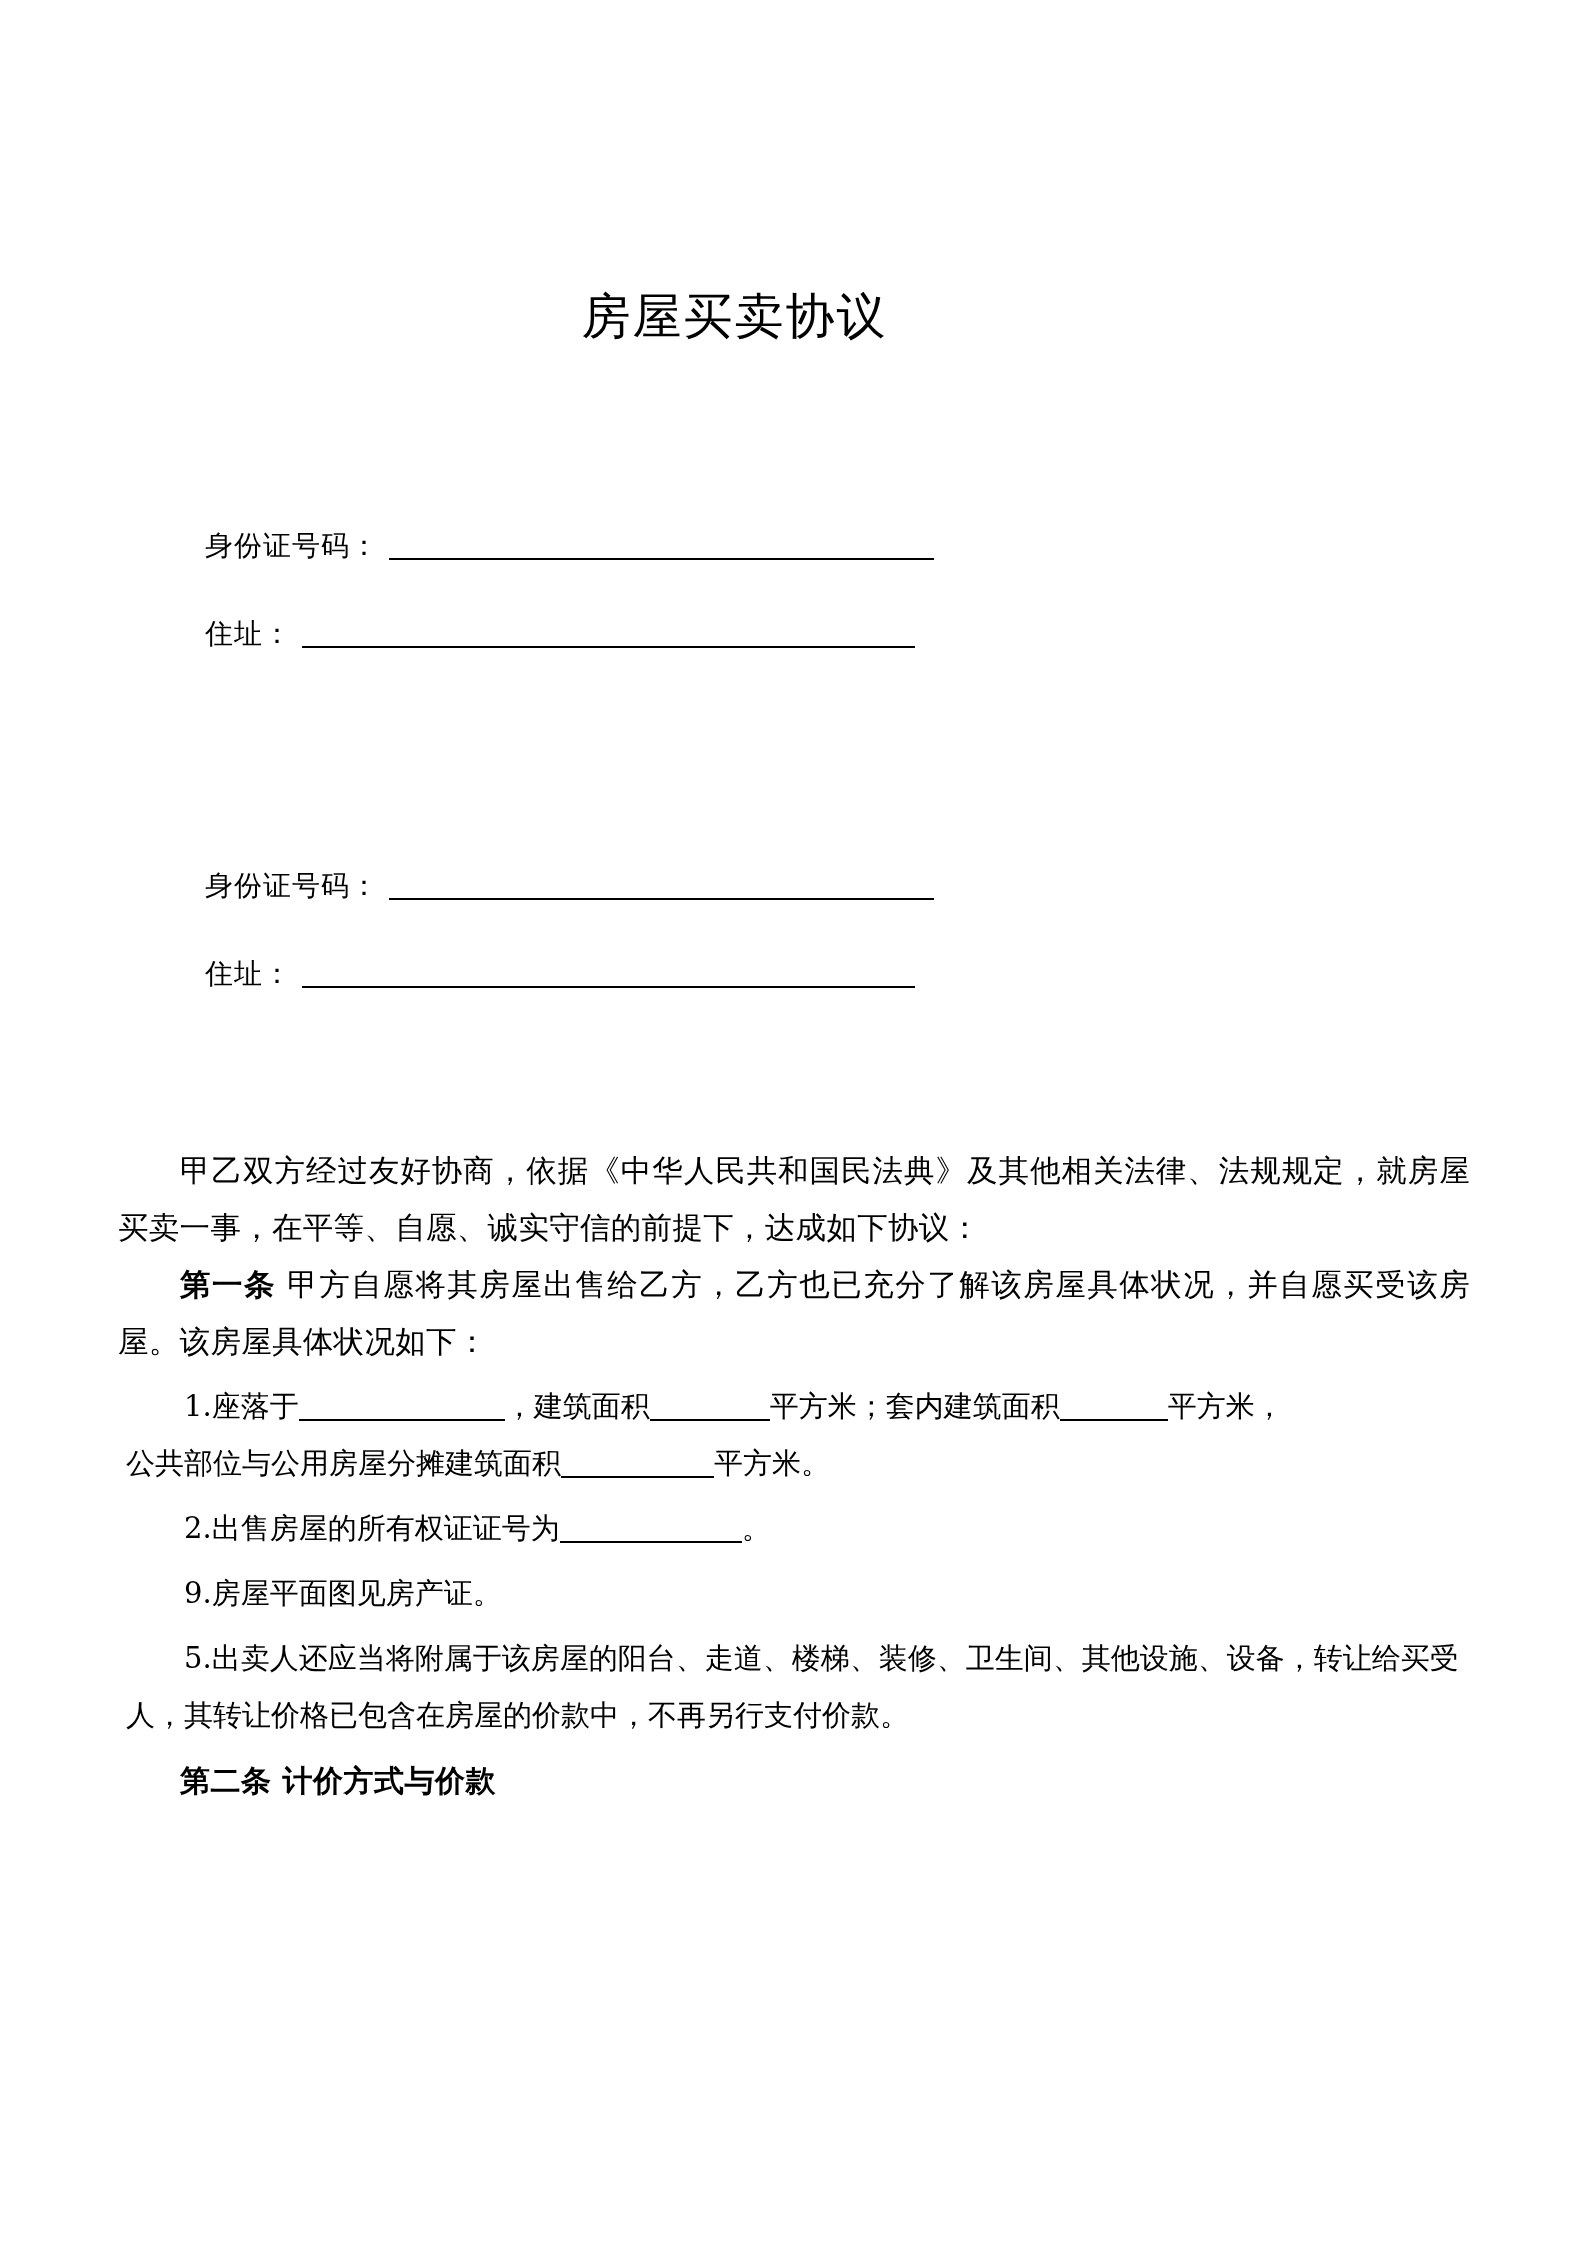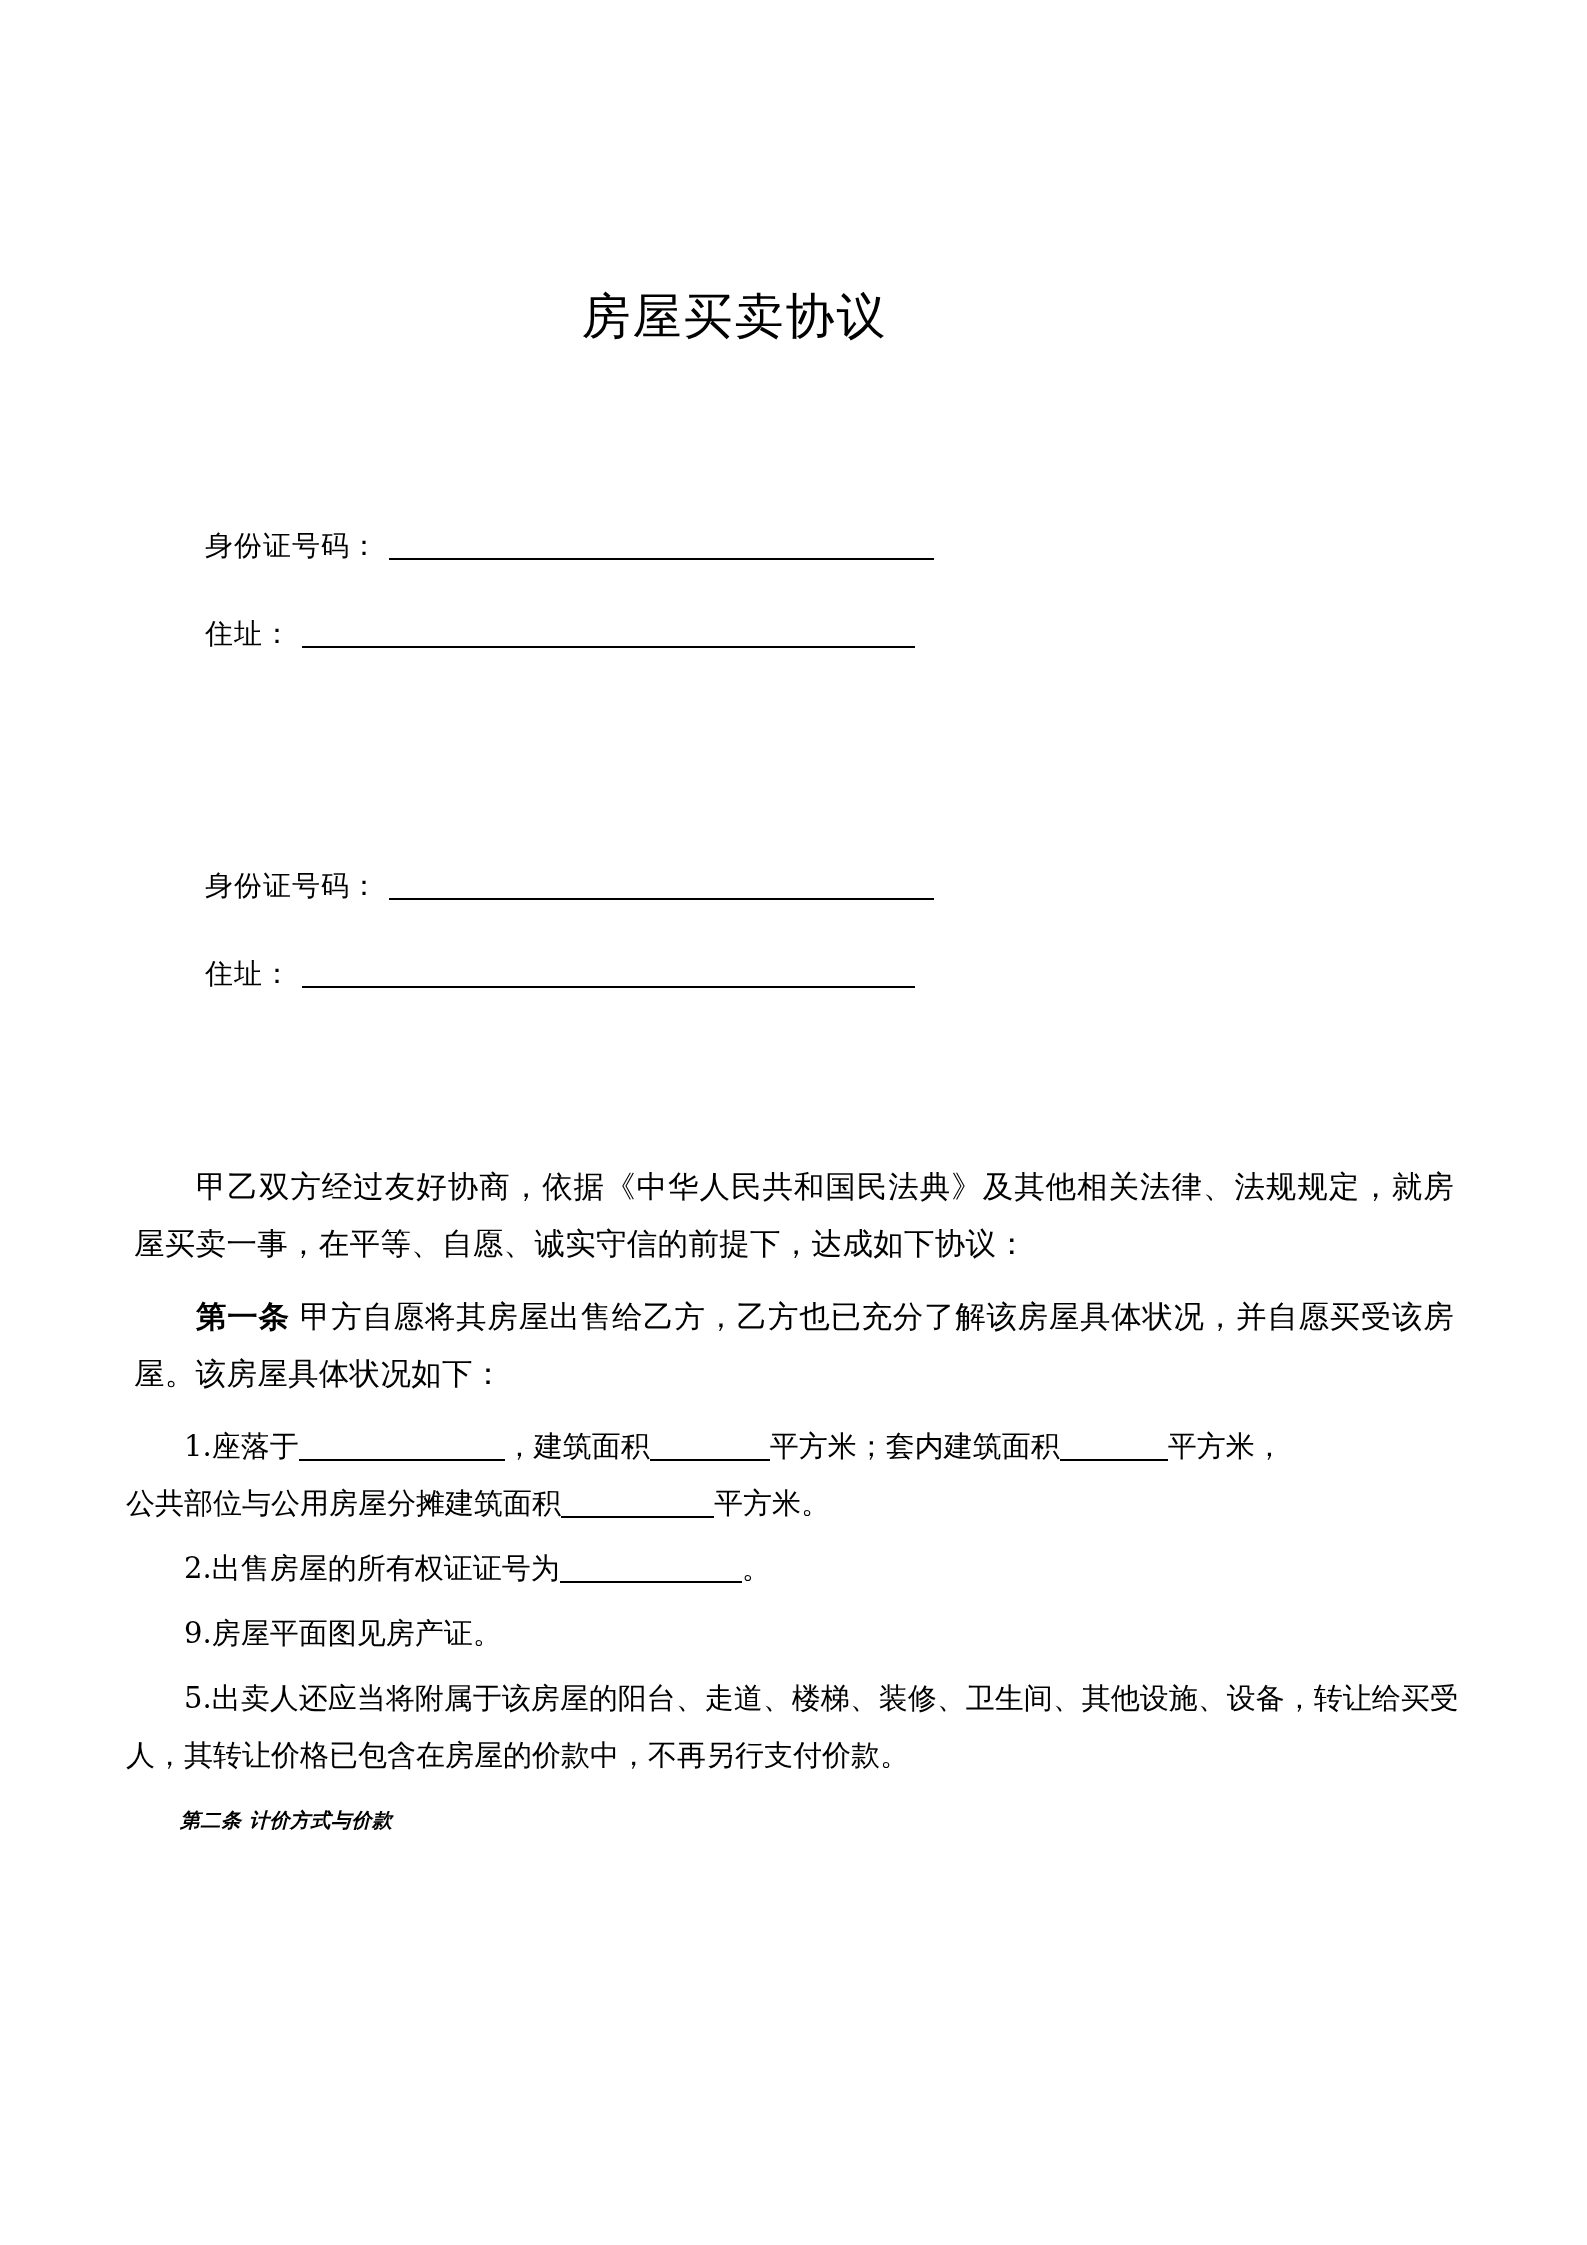--- a/index.html
+++ b/index.html
@@ -67,21 +67,21 @@
   .rule-addr   { width: 613px; }
 
   
   .body-area {
     position: absolute;
     left: 118px;
     top: 1142px;
     width: 1352px;
   }
   p.para {
-    margin: 16px;
+    margin: 0;
     font-size: 30.5px;
     line-height: 57px;
     text-align: justify;
     text-justify: inter-character;
     text-indent: 62px;
     letter-spacing: 0.3px;
     font-family: "DejaVu Serif", "Liberation Serif", serif;
   }
   .bold-run { font-weight: bold; }
 
@@ -102,26 +102,25 @@
     height: 1px;
   }
   .b-addr  { width: 206px; }
   .b-area1 { width: 120px; }
   .b-area2 { width: 108px; }
   .b-area3 { width: 153px; }
   .b-cert  { width: 182px; }
 
   p.heading2 {
     margin: 0;
-    font-size: 20px;
+    font-size: 30px;
     line-height: 57px;
     text-indent: 62px;
     font-weight: bold;
     letter-spacing: 0.5px;
-    font-style: italic;
   }
 </style>
 </head>
 <body>
 
 <div class="page">
 
   <div class="doc-title">房屋买卖协议</div>
 
   <div class="party-block" id="party-a">

